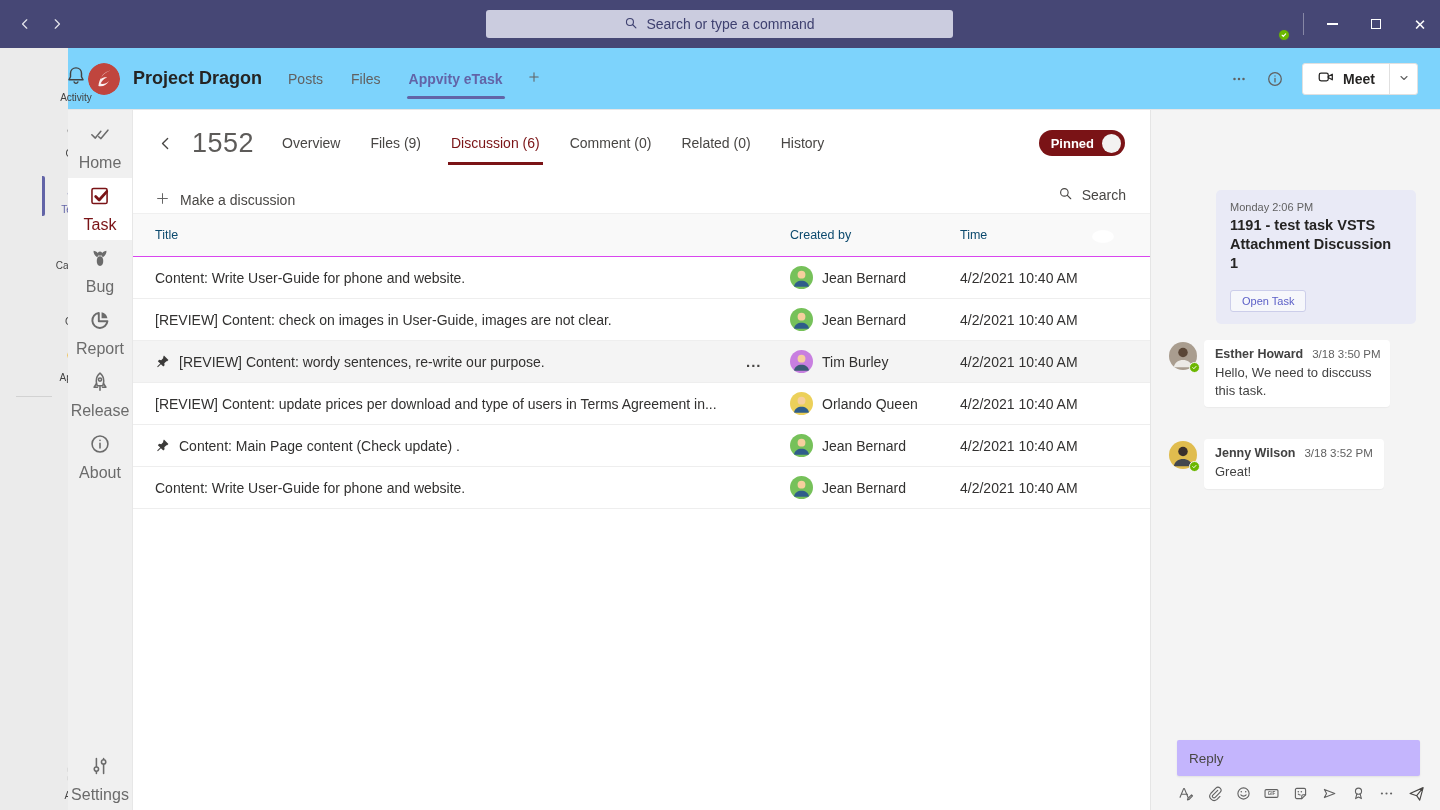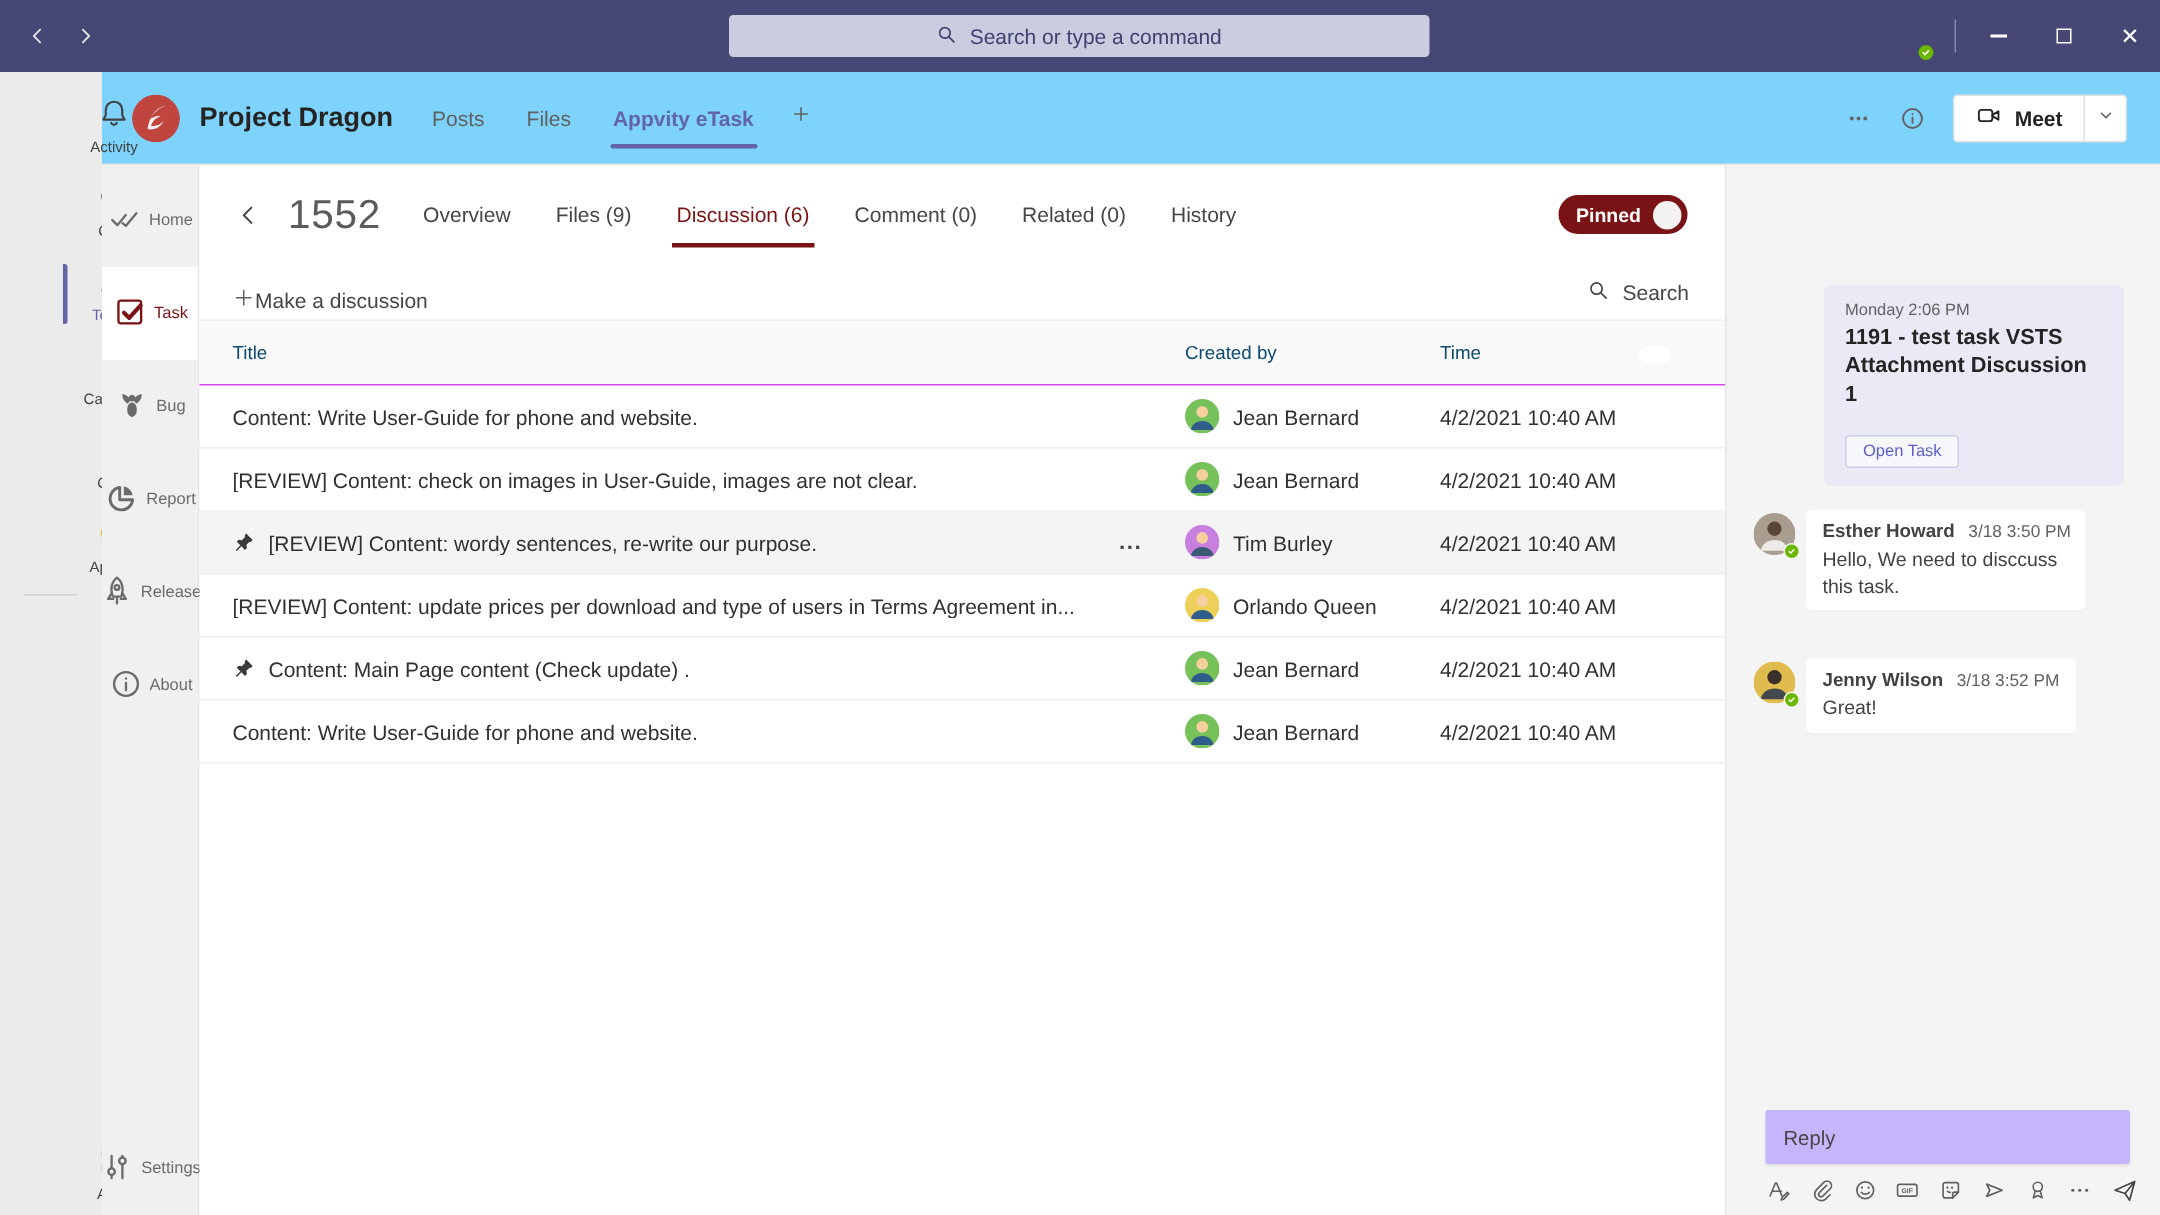--- a/index.html
+++ b/index.html
@@ -47,40 +47,40 @@
   .rail-item { position:relative; width:100%; height:56px; display:flex; flex-direction:column; align-items:center; justify-content:center; gap:3px; color:#424242; font-size:10px; cursor:pointer;margin-left:42px; }
   .rail-item svg { width:22px; height:22px; }
   .rail-item.active { color:#6264a7; }
   .rail-item.active::before { content:""; position:absolute; left:0; top:8px; bottom:8px; width:3px; background:#6264a7; border-radius:0 2px 2px 0; }
   .rail-divider { width:36px; height:1px; background:#d2d2d2; margin:4px auto; }
   .rail-more { height:30px; }
   .rail-spacer { flex:1; }
 
   
   .sub-rail { position:absolute; left:68px; top:110px; width:65px; height:700px; background:#f0f0f0; border-right:1px solid #e7e7e7; display:flex; flex-direction:column; padding-top:6px; }
-  .sub-item { width:100%; height:62px; display:flex; flex-direction:row; align-items:center; justify-content:center; gap:4px; color:#6b6b6b; font-size:11px; cursor:pointer; }
+  .sub-item { width:100%; height:62px; display:flex; flex-direction:column; align-items:center; justify-content:center; gap:4px; color:#6b6b6b; font-size:16px; cursor:pointer; }
   .sub-item svg { width:24px; height:24px; }
   .sub-item.active { background:#fff; color:#7a1316; }
 
   
   .main { position:absolute; left:133px; top:110px; width:1017px; height:700px; background:#fff; }
   .task-header { position:relative; height:66px; display:flex; align-items:center; }
   .back-btn { margin-left:24px; color:#484644; cursor:pointer; display:flex; }
   .back-btn svg { width:17px; height:17px; }
   .task-id { margin-left:18px; font-size:27px; font-weight:300; color:#5d5b59; letter-spacing:.5px; }
   .task-tabs { display:flex; align-items:center; gap:30px; margin-left:28px; }
   .task-tab { position:relative; font-size:14px; color:#484644; cursor:pointer; padding:6px 0; }
   .task-tab.active { color:#7a1316; }
   .task-tab.active::after { content:""; position:absolute; left:-3px; right:-3px; bottom:-8px; height:3px; background:#7a1316; }
   .pinned-toggle { position:absolute; right:25px; top:20px; height:26px; background:#7a1316; border-radius:14px; display:flex; align-items:center; padding:0 4px 0 12px; cursor:pointer; }
   .pinned-label { color:#fff; font-size:13px; font-weight:bold; margin-right:8px; }
   .pinned-knob { width:19px; height:19px; border-radius:50%; background:#f3f2f1; }
 
   .disc-toolbar { position:relative; height:37px; display:flex; align-items:center; }
-  .make-disc { display:flex; align-items:center; margin-left:22px; font-size:14px; color:#484644; cursor:pointer;margin-top:11px; }
+  .make-disc { display:flex; align-items:center; gap:10px; margin-left:22px; font-size:14px; color:#484644; cursor:pointer;margin-top:11px; }
   .make-disc svg { width:15px; height:15px; color:#616161; }
   .disc-search { position:absolute; right:24px; display:flex; align-items:center; gap:9px; font-size:14px; color:#484644; cursor:pointer; }
   .disc-search svg { width:15px; height:15px; }
 
   .grid-cols { display:grid; grid-template-columns:591px 44px 170px 1fr; padding-left:22px; align-items:center; }
   .tbl-header { position:relative; height:44px; background:#f9f9f9; border-top:1px solid #f0f0f0; border-bottom:1px solid #d946ef; color:#0c4a6e; font-size:12.5px; }
   .faint-oval { position:absolute; right:36px; top:16px; width:22px; height:13px; border-radius:50%; background:rgba(255,255,255,.9); }
   .t-row { height:42px; border-bottom:1px solid #eeeeee; font-size:14px; color:#323130; cursor:pointer; }
   .t-row.hovered { background:#f4f4f4; }
   .cell-title { display:flex; align-items:center; gap:9px; overflow:hidden; white-space:nowrap; }

